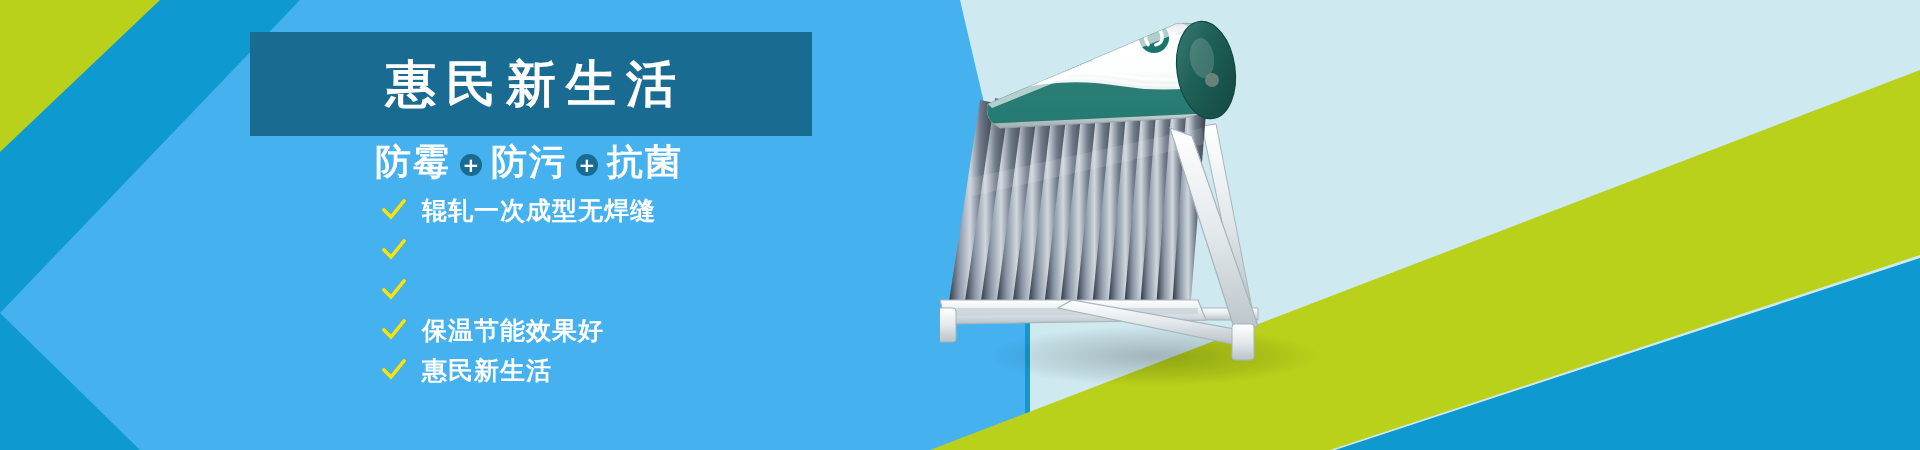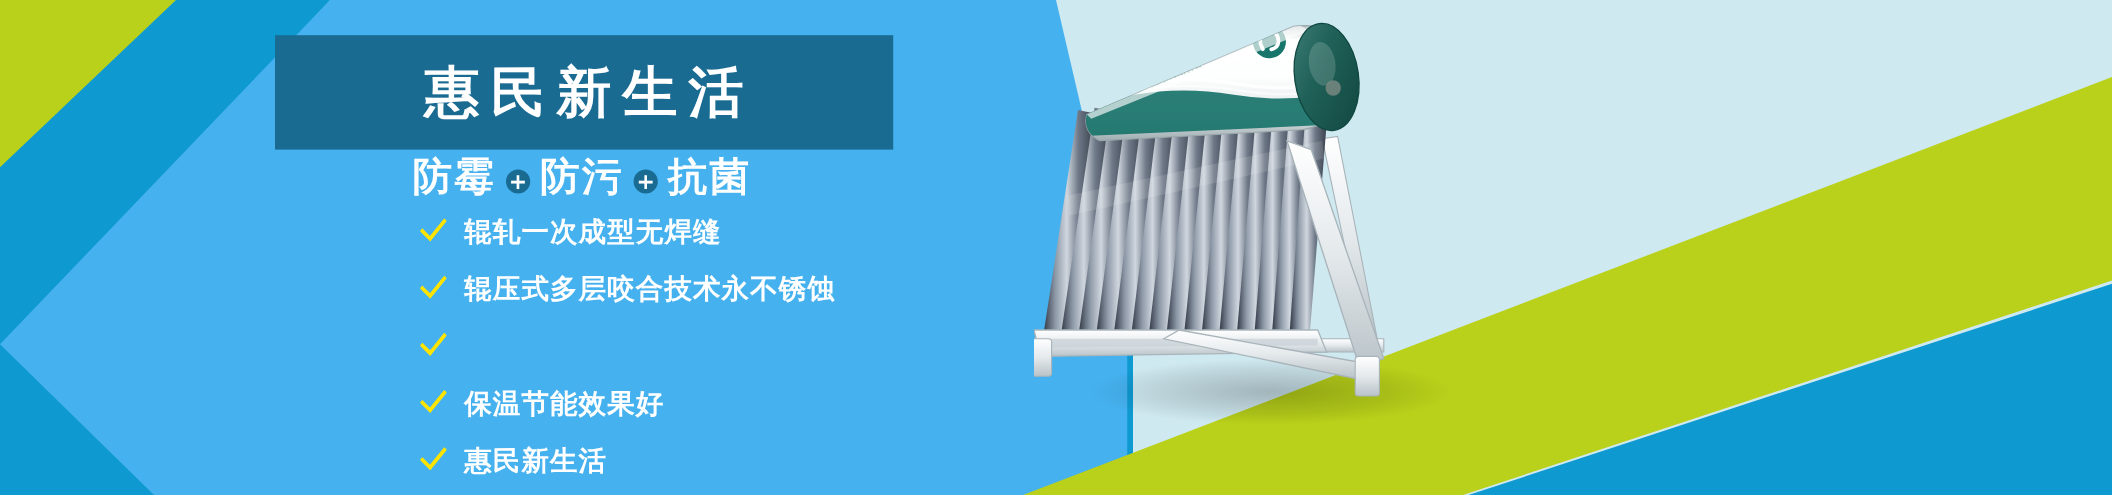--- a/index.html
+++ b/index.html
@@ -109,21 +109,21 @@
     line-height:1;
     margin:0 3px;
     position:relative; top:3px;
   }
 
   
   .bullets {
     position:absolute;
     left:382px; top:194px;
     display:flex; flex-direction:column;
-    gap:20px;
+    gap:8px;
   }
   .bullet-row {
     display:flex; align-items:center; gap:16px;
     height:32px;
   }
   .check-icon { width:24px; height:24px; flex:0 0 24px; display:block; }
   .bullet-text {
     color:#ffffff;
     font-size:25px;
     font-weight:bold;
@@ -170,21 +170,20 @@
       <svg class="check-icon" viewBox="0 0 24 24">
         <path d="M2 12 L9 19 L22 3" fill="none" stroke="#ffe400" stroke-width="3.4" stroke-linecap="square"></path>
       </svg>
       <span class="bullet-text">辊轧一次成型无焊缝</span>
     </div>
 
     <div class="bullet-row">
       <svg class="check-icon" viewBox="0 0 24 24">
         <path d="M2 12 L9 19 L22 3" fill="none" stroke="#ffe400" stroke-width="3.4" stroke-linecap="square"></path>
       </svg>
-      <span class="bullet-text">辊压式多层咬合技术永不锈蚀</span>
     </div>
 
     <div class="bullet-row">
       <svg class="check-icon" viewBox="0 0 24 24">
         <path d="M2 12 L9 19 L22 3" fill="none" stroke="#ffe400" stroke-width="3.4" stroke-linecap="square"></path>
       </svg>
     </div>
 
     <div class="bullet-row">
       <svg class="check-icon" viewBox="0 0 24 24">

